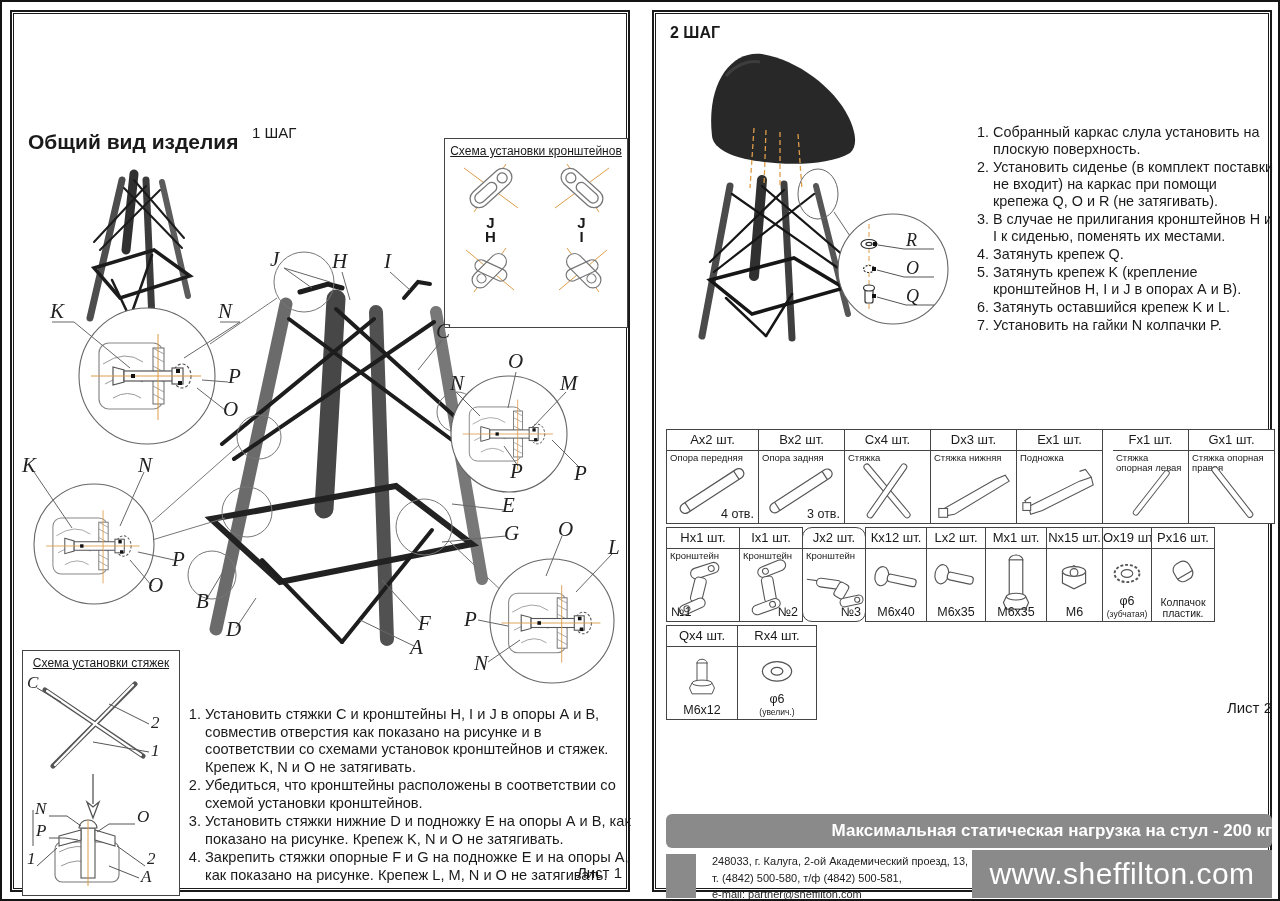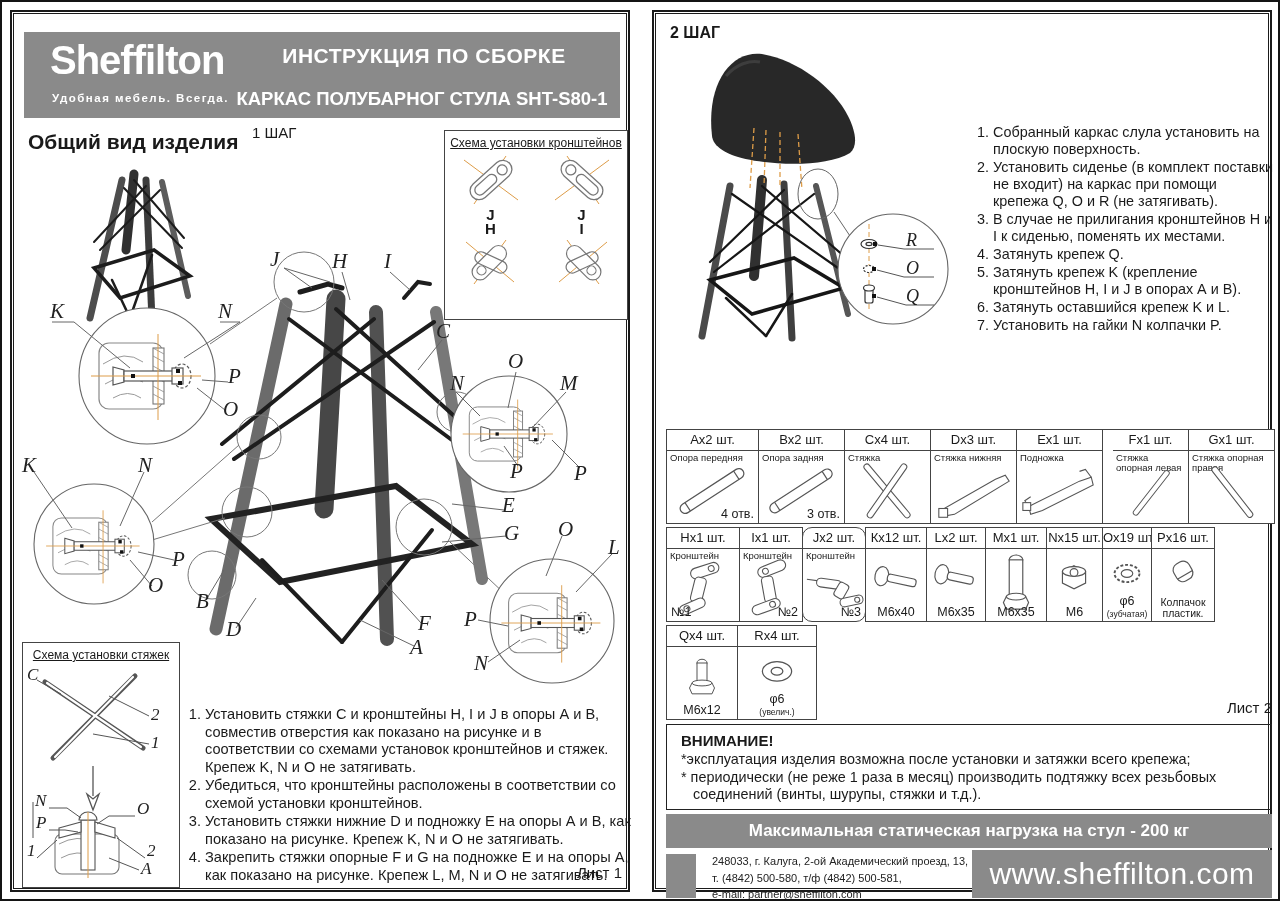--- a/index.html
+++ b/index.html
@@ -11,21 +11,21 @@
   .page-right{left:650px;}
   
   .hdr{position:absolute;left:12px;top:20px;width:596px;height:86px;background:var(--header-gray,#8a8a8a);color:#fff;}
   .logo-name{position:absolute;left:26px;top:6px;font-size:40px;font-weight:700;letter-spacing:-1px;}
   .logo-tag{position:absolute;left:28px;top:60px;font-size:11.5px;font-weight:700;letter-spacing:1.5px;}
   .hdr-t1{position:absolute;left:210px;top:12px;width:380px;text-align:center;font-size:21px;font-weight:700;letter-spacing:.5px;}
   .hdr-t2{position:absolute;left:200px;top:56px;width:396px;text-align:center;font-size:18.5px;font-weight:700;}
   .gv-label{position:absolute;left:16px;top:118px;font-size:21px;font-weight:700;}
   .step1{position:absolute;left:240px;top:112px;font-size:15px;}
   .step2{position:absolute;left:16px;top:12px;font-size:16px;font-weight:700;}
-  .schemebox{position:absolute;border:1px solid #444;background:#fff;box-sizing:border-box;}
+  .schemebox{position:absolute;border:1px solid #444;background:#fff;box-sizing:border-box;margin-top:8px;}
   .bracket-box{left:432px;top:118px;width:184px;height:190px;}
   .tie-box{left:10px;top:630px;width:158px;height:246px;}
   .scheme-title{font-size:12px;text-align:center;text-decoration:underline;margin-top:5px;}
   .bracket-grid{display:grid;grid-template-columns:1fr 1fr;justify-items:center;row-gap:0;margin-top:2px;}
   .blabel{font-size:15px;font-weight:700;text-align:center;line-height:14px;}
   .instr1{position:absolute;left:172px;top:694px;width:450px;font-size:14.6px;line-height:1.2;}
   .instr2{position:absolute;left:318px;top:112px;width:302px;font-size:14.4px;line-height:1.18;}
   ol.ilist{margin:0;padding-left:21px;}
   ol.ilist li{margin:0 0 1px 0;}
   .sheet{position:absolute;font-size:15px;}
@@ -44,44 +44,38 @@
   .pc-note{position:absolute;bottom:2px;left:0;width:100%;text-align:center;font-size:12.5px;}
   .pc-note.nl{text-align:left;padding-left:4px;box-sizing:border-box;}
   .pc-note.nr{text-align:right;padding-right:4px;box-sizing:border-box;}
   .pc-note.raised{bottom:13px;}
   .pc-sub{position:absolute;bottom:2px;left:0;width:100%;text-align:center;font-size:8.5px;color:#222;}
   
   .warnbox{position:absolute;left:12px;top:712px;width:606px;height:86px;border:1.5px solid #222;box-sizing:border-box;padding:7px 14px;}
   .warn-title{font-size:15px;font-weight:700;margin-bottom:2px;}
   .warn-line{font-size:14.4px;line-height:1.22;padding-left:12px;text-indent:-12px;}
   .loadban{position:absolute;left:12px;top:802px;width:606px;height:34px;background:var(--header-gray,#8a8a8a);
-    color:#fff;font-size:17px;font-weight:700;text-align:center;line-height:34px;}
+    color:#fff;font-size:17px;font-weight:700;text-align:right;line-height:34px;border-radius:6px;}
   .ftr-sq{position:absolute;left:12px;top:842px;width:30px;height:44px;background:var(--header-gray,#8a8a8a);}
   .ftr-addr{position:absolute;left:58px;top:841px;font-size:11px;line-height:1.5;color:#222;}
   .ftr-web{position:absolute;left:318px;top:838px;width:300px;height:48px;background:var(--header-gray,#8a8a8a);
     color:#fff;font-size:30px;text-align:center;line-height:47px;letter-spacing:.5px;}
   
   .dlabel{font-family:"Liberation Serif",serif;font-style:italic;font-size:21px;fill:#222;}
   .dlabel2{font-family:"Liberation Serif",serif;font-style:italic;font-size:18px;fill:#222;}
   .dlabel3{font-family:"Liberation Serif",serif;font-style:italic;font-size:17px;fill:#222;}
   svg{display:block;}
 </style>
 </head>
 <body>
 
 <div class="canvas">
 
   <div class="page page-left">
 
-    <div class="hdr">
-      <div class="logo-name">Sheffilton</div>
-      <div class="logo-tag">Удобная мебель. Всегда.</div>
-      <div class="hdr-t1">ИНСТРУКЦИЯ ПО СБОРКЕ</div>
-      <div class="hdr-t2">КАРКАС ПОЛУБАРНОГ СТУЛА SHT-S80-1</div>
-    </div>
 
     <div class="gv-label">Общий вид изделия</div>
     <div class="step1">1 ШАГ</div>
 
     <svg style="position:absolute;left:30px;top:138px;" width="160" height="185" viewBox="0 0 160 185">
       <g stroke-linecap="round" fill="none">
         <line x1="80" y1="30" x2="48" y2="168" stroke="#4d4d4d" stroke-width="7"></line>
         <line x1="92" y1="24" x2="84" y2="100" stroke="#303030" stroke-width="9"></line>
         <line x1="104" y1="30" x2="110" y2="170" stroke="#3c3c3c" stroke-width="7"></line>
         <line x1="120" y1="32" x2="146" y2="146" stroke="#5c5c5c" stroke-width="6"></line>
@@ -692,25 +686,20 @@
               </svg>
             <div class="pc-note raised">φ6</div>
             <div class="pc-sub">(увелич.)</div>
             </div>
         </div>
       </div>
     </div>
 
     <div class="sheet sheet2">Лист 2</div>
 
-    <div class="warnbox">
-      <div class="warn-title">ВНИМАНИЕ!</div>
-      <div class="warn-line">*эксплуатация изделия возможна после установки и затяжки всего крепежа;</div>
-      <div class="warn-line">* периодически (не реже 1 раза в месяц) производить подтяжку всех резьбовых соединений (винты, шурупы, стяжки и т.д.).</div>
-    </div>
 
     <div class="loadban">Максимальная статическая нагрузка на стул - 200 кг</div>
 
     <div class="ftr-sq"></div>
     <div class="ftr-addr">
       <div>248033, г. Калуга, 2-ой Академический проезд, 13,</div>
       <div>т. (4842) 500-580, т/ф (4842) 500-581,</div>
       <div>e-mail: partner@sheffilton.com</div>
     </div>
     <div class="ftr-web">www.sheffilton.com</div>

